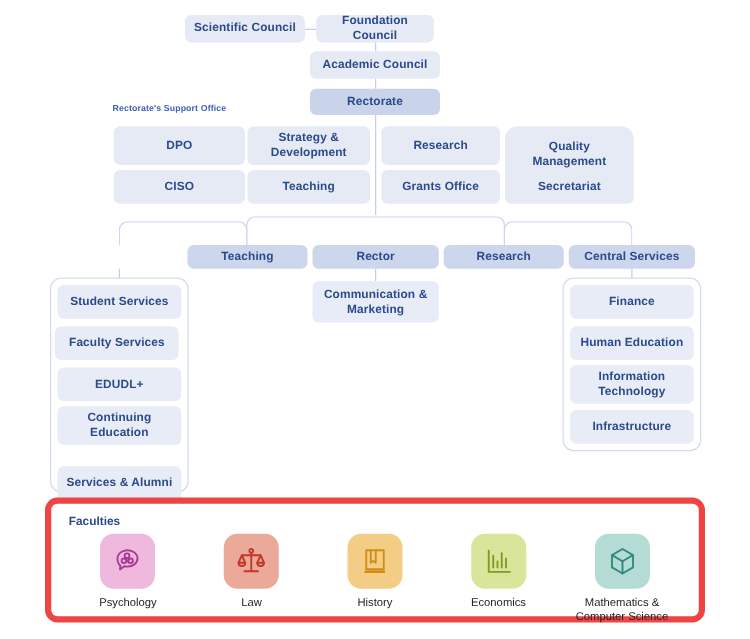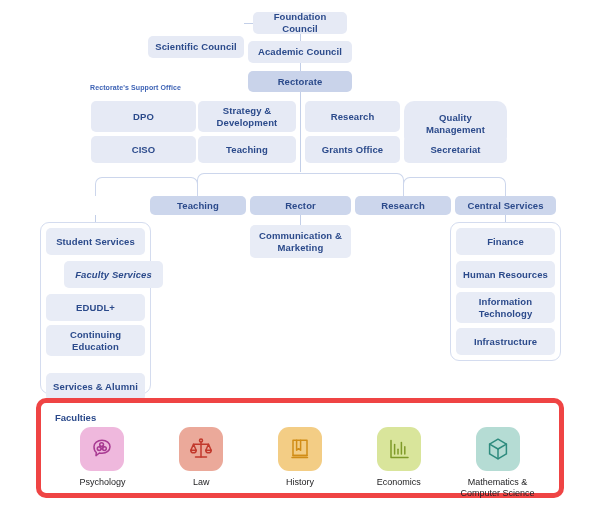--- a/index.html
+++ b/index.html
@@ -71,21 +71,21 @@
   .flabel{
     margin-top:6px;color:#1d1d1f;font-size:9px;font-weight:normal;
     text-align:center;line-height:1.25;
   }
 </style>
 </head>
 <body>
 
 <div id="chart">
 
-  <div class="box" style="left:148px;top:12px;width:96px;height:22px;margin-top:24px;">Scientific Council</div>
+  <div class="box" style="left:148px;top:12px;width:96px;height:22px;">Scientific Council</div>
 
   <div class="ln h" style="left:244px;top:23px;width:10px;"></div>
 
   <div class="box" style="left:253px;top:12px;width:94px;height:22px;">Foundation Council</div>
 
   <div class="ln v" style="left:300px;top:34px;height:8px;"></div>
 
   <div class="box" style="left:248px;top:41px;width:104px;height:22px;">Academic Council</div>
 
   <div class="ln v" style="left:300px;top:63px;height:8px;"></div>
@@ -122,30 +122,30 @@
   <div class="box mid" style="left:250px;top:196px;width:101px;height:19px;">Rector</div>
   <div class="box mid" style="left:355px;top:196px;width:96px;height:19px;">Research</div>
   <div class="box mid" style="left:455px;top:196px;width:101px;height:19px;">Central  Services</div>
 
   <div class="ln v" style="left:95px;top:215px;height:8px;"></div>
   <div class="ln v" style="left:300px;top:215px;height:10px;"></div>
   <div class="ln v" style="left:505px;top:215px;height:8px;"></div>
 
   <div class="group" style="left:40px;top:222px;width:111px;height:172px;"></div>
   <div class="box unit" style="left:46px;top:228px;width:99px;height:27px;">Student Services</div>
-  <div class="box unit" style="left:64px;top:261px;width:99px;height:27px;font-style:italic;">Faculty Services</div>
+  <div class="box unit" style="left:44px;top:261px;width:99px;height:27px;">Faculty Services</div>
   <div class="box unit" style="left:46px;top:294px;width:99px;height:27px;">EDUDL+</div>
   <div class="box unit" style="left:46px;top:325px;width:99px;height:31px;">Continuing Education</div>
   <div class="box unit" style="left:46px;top:360px;width:99px;height:28px;margin-top:13px;">Services &amp; Alumni</div>
 
   <div class="box unit" style="left:250px;top:225px;width:101px;height:33px;">Communication &amp; Marketing</div>
 
   <div class="group" style="left:450px;top:222px;width:111px;height:139px;"></div>
   <div class="box unit" style="left:456px;top:228px;width:99px;height:27px;">Finance</div>
-  <div class="box unit" style="left:456px;top:261px;width:99px;height:27px;">Human Resources</div>
+  <div class="box unit" style="left:456px;top:261px;width:99px;height:27px;">Human Education</div>
   <div class="box unit" style="left:456px;top:292px;width:99px;height:31px;">Information Technology</div>
   <div class="box unit" style="left:456px;top:328px;width:99px;height:27px;">Infrastructure</div>
 
   <div id="faculties-panel">
     <div id="faculties-title">Faculties</div>
     <div id="faculty-row">
 
       <div class="faculty">
         <div class="ficon" style="background:#efb8dd;">
           <svg width="28" height="28" viewBox="0 0 28 28" fill="none" stroke="#a83a92" stroke-width="1.5" stroke-linecap="round" stroke-linejoin="round">

